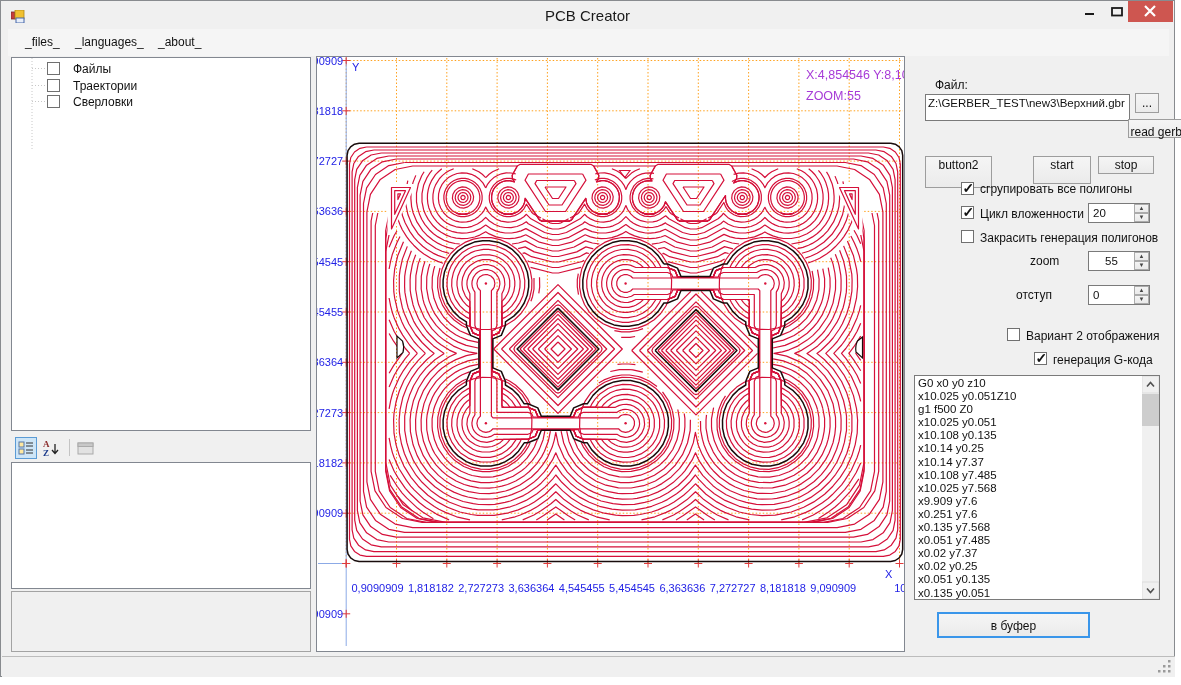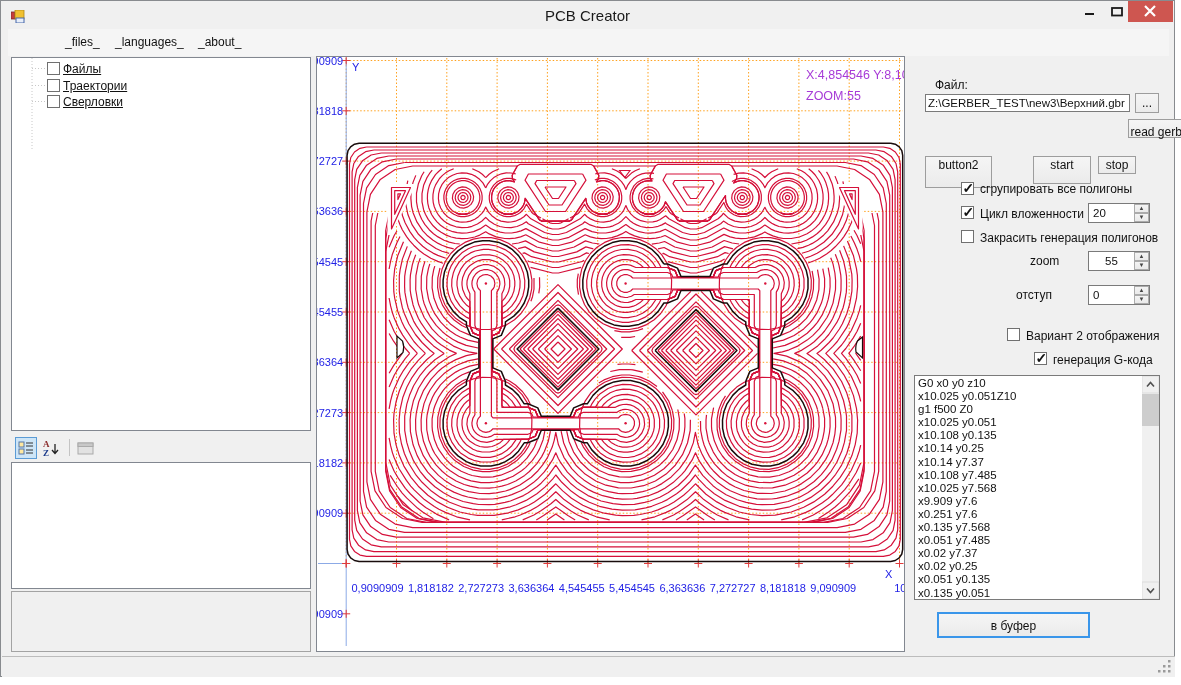--- a/index.html
+++ b/index.html
@@ -4,23 +4,23 @@
 * { margin:0; padding:0; box-sizing:border-box; }
 body { width:1181px; height:685px; background:#ffffff; font-family:"Liberation Sans", sans-serif; position:relative; overflow:hidden; }
 #win { position:absolute; left:0; top:0; width:1175px; height:677px; background:#f0f0f0; border:1px solid #888b8f; }
 #titlebar { position:absolute; left:0; top:0; width:100%; height:28px; background:#f0f0f0; }
 #title { position:absolute; left:0; right:0; top:6px; text-align:center; font-size:15px; color:#1a1a1a; }
 #appicon { position:absolute; left:10px; top:9px; width:14px; height:13px; }
 .capbtn { position:absolute; top:0; height:21px; width:45px; }
 #btnmin { right:58px; } #btnmax { right:33px; }
 #btnclose { right:1px; background:#ce5650; }
 #menubar { position:absolute; left:7px; top:28px; width:1161px; height:27px; background:#f5f5f5; }
-.mitem { position:absolute; top:6px; font-size:12px; color:#111;margin-left:40px; }
+.mitem { position:absolute; top:6px; font-size:12px; color:#111; }
 #panL { position:absolute; left:10px; top:56px; width:300px; height:374px; background:#fff; border:1px solid #828790; }
-.titem { position:absolute; left:51px; font-size:12px; color:#111;text-decoration:underline; }
+.titem { position:absolute; left:61px; font-size:12px; color:#111; }
 .tcheck { position:absolute; left:35px; width:13px; height:13px; background:#fff; border:1px solid #707070; }
 #pgtool { position:absolute; left:10px; top:434px; width:300px; height:27px; background:#f0f0f0; }
 #pgbox { position:absolute; left:10px; top:461px; width:300px; height:127px; background:#fff; border:1px solid #828790; }
 #pgdesc { position:absolute; left:10px; top:590px; width:300px; height:61px; background:#f0f0f0; border:1px solid #a3a3a3; }
 #status { position:absolute; left:1px; top:655px; width:1173px; height:21px; background:#f0f0f0; border-top:1px solid #bcbcbc; }
 #canvas { position:absolute; left:315px; top:55px; width:589px; height:596px; background:#fff; border:1px solid #828790; overflow:hidden; }
 .lbl { position:absolute; font-size:12px; color:#111; white-space:nowrap; }
 .btn { position:absolute; background:linear-gradient(#f5f5f5,#ebebeb); border:1px solid #9d9d9d; font-size:12px; color:#111; text-align:center; }
 .tbox { position:absolute; background:#fff; border:1px solid #7a7a7a; font-size:11.5px; overflow:hidden; white-space:nowrap; color:#111; }
 .cb { position:absolute; width:13px; height:13px; background:#fff; border:1px solid #707070; }
@@ -454,26 +454,26 @@
 <text x="884" y="577">X</text>
 </g>
 <g font-family="Liberation Sans, sans-serif" font-size="12.5" fill="#a73bd7">
 <text x="805" y="78">X:4,854546 Y:8,109091</text>
 <text x="805" y="99">ZOOM:55</text>
 </g>
 </svg>
  </div>
 
  <span class="lbl" style="left:934px;top:77px">Файл:</span>
- <div class="tbox" style="left:924px;top:93px;width:205px;height:18px;line-height:16px;padding-left:2px">Z:\GERBER_TEST\new3\Верхний.gbr</div>
+ <div class="tbox" style="left:924px;top:93px;width:205px;height:27px;line-height:16px;padding-left:2px">Z:\GERBER_TEST\new3\Верхний.gbr</div>
  <div class="btn" style="left:1134px;top:92px;width:24px;height:20px;line-height:18px">...</div>
  <div class="btn" style="left:1127px;top:118px;width:67px;height:19px;line-height:25px">read gerber</div>
  <div class="btn" style="left:924px;top:155px;width:67px;height:32px;line-height:16px">button2</div>
  <div class="btn" style="left:1032px;top:155px;width:58px;height:28px;line-height:16px">start</div>
- <div class="btn" style="left:1097px;top:155px;width:38px;height:18px;line-height:16px">stop</div>
+ <div class="btn" style="left:1097px;top:155px;width:56px;height:18px;line-height:16px">stop</div>
 
  <span class="cb" style="left:960px;top:181px">
       <span class="check">✓</span>
     </span>
  <span class="lbl" style="left:979px;top:181px">сгрупировать все полигоны</span>
  <span class="cb" style="left:960px;top:205px">
       <span class="check">✓</span>
     </span>
  <span class="lbl" style="left:979px;top:206px">Цикл вложенности</span>
  <div class="tbox" style="left:1087px;top:202px;width:62px;height:20px;line-height:18px;padding-left:4px">20</div>

